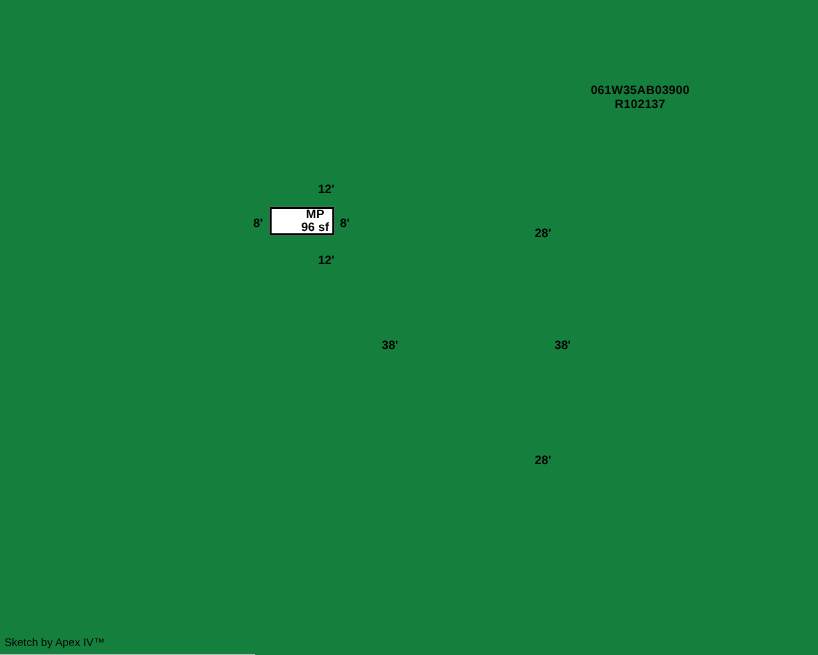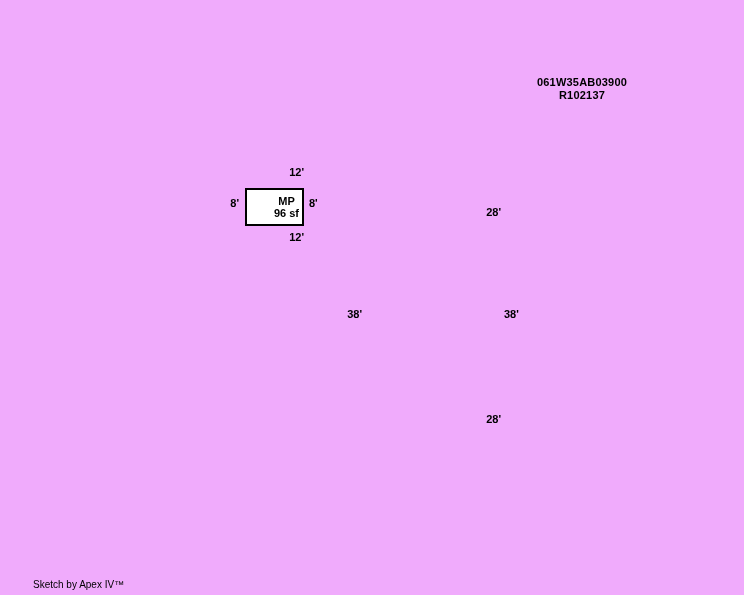--- a/index.html
+++ b/index.html
@@ -1,21 +1,21 @@
 <!DOCTYPE html>
 <html><head>
 <meta charset="utf-8">
 <style>
   * { margin: 0; padding: 0; box-sizing: border-box; }
   html, body { background: #ffffff; }
   .canvas {
     position: relative;
     width: 744px;
     height: 595px;
-    background: #f0abfc;
+    background: #15803d;
     color: #000000;
     font-family: "Liberation Sans", "DejaVu Sans", sans-serif;
     overflow: hidden;
   }
   .parcel-block {
     position: absolute;
     left: 482px;
     top: 76px;
     width: 200px;
     text-align: center;
@@ -49,39 +49,38 @@
     white-space: nowrap;
   }
   .bldg-label.offset-down { transform: translateY(6px); }
   .credit {
     position: absolute;
     left: 4px;
     top: 579px;
     font-size: 10px;
     font-weight: normal;
     line-height: 12px;
-    margin-left: 29px;
   }
 </style>
 </head>
 <body>
 
 <div class="canvas">
 
   <div class="parcel-block">
     <div>061W35AB03900</div>
     <div>R102137</div>
   </div>
 
   <div class="dim dim-center" style="left:245px; top:166px; width:59px;">12'</div>
   <div class="dim dim-right" style="left:199px; top:197px; width:40px;">8'</div>
   <div class="dim" style="left:309px; top:197px; width:40px;">8'</div>
   <div class="dim dim-center" style="left:245px; top:231px; width:59px;">12'</div>
 
-  <div class="bldg" style="left:245px; top:188px; width:59px; height:38px;padding-left:24px;">
+  <div class="bldg" style="left:245px; top:188px; width:59px; height:26px;padding-left:24px;">
     <div class="bldg-label">
       <div>MP</div>
       <div>96 sf</div>
     </div>
   </div>
 
   <div class="dim dim-center" style="left:365px; top:206px; width:136px;">28'</div>
   <div class="dim dim-right" style="left:322px; top:308px; width:40px;">38'</div>
   <div class="dim" style="left:504px; top:308px; width:40px;">38'</div>
   <div class="dim dim-center" style="left:365px; top:413px; width:136px;">28'</div>

